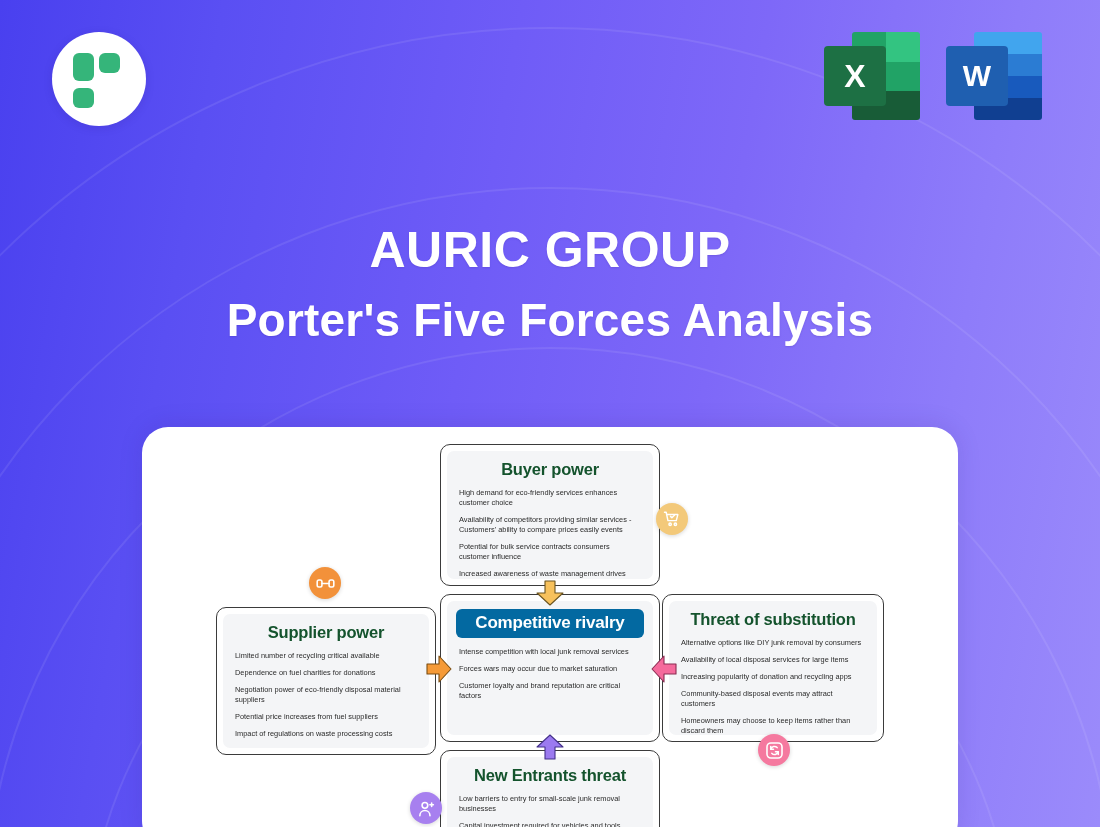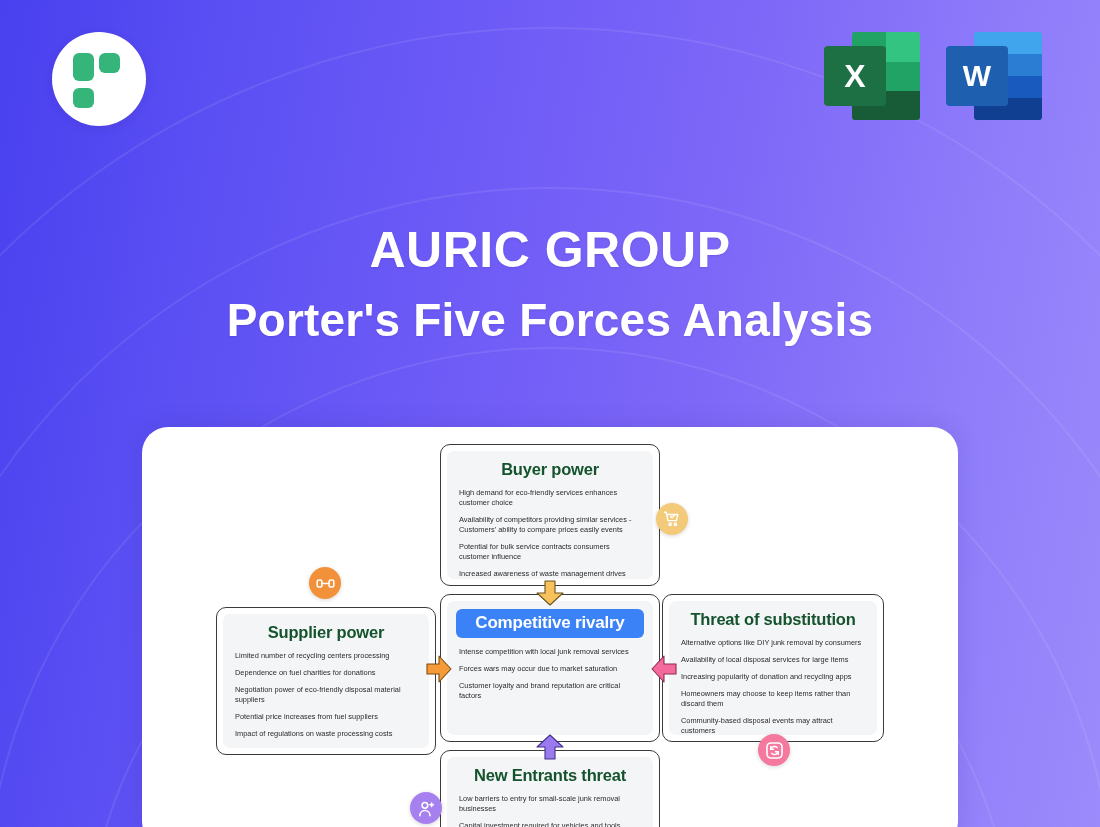--- a/index.html
+++ b/index.html
@@ -109,21 +109,21 @@
   }
   .fbox h3 {
     text-align:center;
     font-size:16.5px;
     font-weight:bold;
     color:#14532d;
     margin-bottom:9px;
     letter-spacing:-0.2px;
   }
   .fbox h3.hl {
-    background:#3b82f6;
+    background:#0369a1;
     color:#ffffff;
     border-radius:6px;
     padding:4px 6px 5px;
     font-size:17px;
     margin:-1px -3px 9px -3px;
   }
   .fbox ul { list-style:none; }
   .fbox li {
     font-size:7.4px;
     line-height:1.35;
@@ -215,21 +215,21 @@
             <li>Potential for bulk service contracts consumers customer influence</li>
             <li>Increased awareness of waste management drives expectations for service quality</li>
           </ul>
         </div>
       </div>
 
       <div class="fbox" id="box-supplier">
         <div class="fbox-inner">
           <h3>Supplier power</h3>
           <ul>
-            <li>Limited number of recycling centers processing</li>
+            <li>Limited number of recycling critical available</li>
             <li>Dependence on fuel charities for donations</li>
             <li>Negotiation power of eco-friendly disposal material suppliers</li>
             <li>Potential price increases from fuel suppliers</li>
             <li>Impact of regulations on waste processing costs</li>
           </ul>
         </div>
       </div>
 
       <div class="fbox" id="box-rivalry">
         <div class="fbox-inner">
@@ -242,22 +242,22 @@
         </div>
       </div>
 
       <div class="fbox" id="box-threat">
         <div class="fbox-inner">
           <h3>Threat of substitution</h3>
           <ul>
             <li>Alternative options like DIY junk removal by consumers</li>
             <li>Availability of local disposal services for large items</li>
             <li>Increasing popularity of donation and recycling apps</li>
+            <li>Community-based disposal events may attract customers</li>
             <li>Homeowners may choose to keep items rather than discard them</li>
-            <li>Community-based disposal events may attract customers</li>
           </ul>
         </div>
       </div>
 
       <div class="fbox" id="box-entrant">
         <div class="fbox-inner">
           <h3>New Entrants threat</h3>
           <ul>
             <li>Low barriers to entry for small-scale junk removal businesses</li>
             <li>Capital investment required for vehicles and tools</li>

